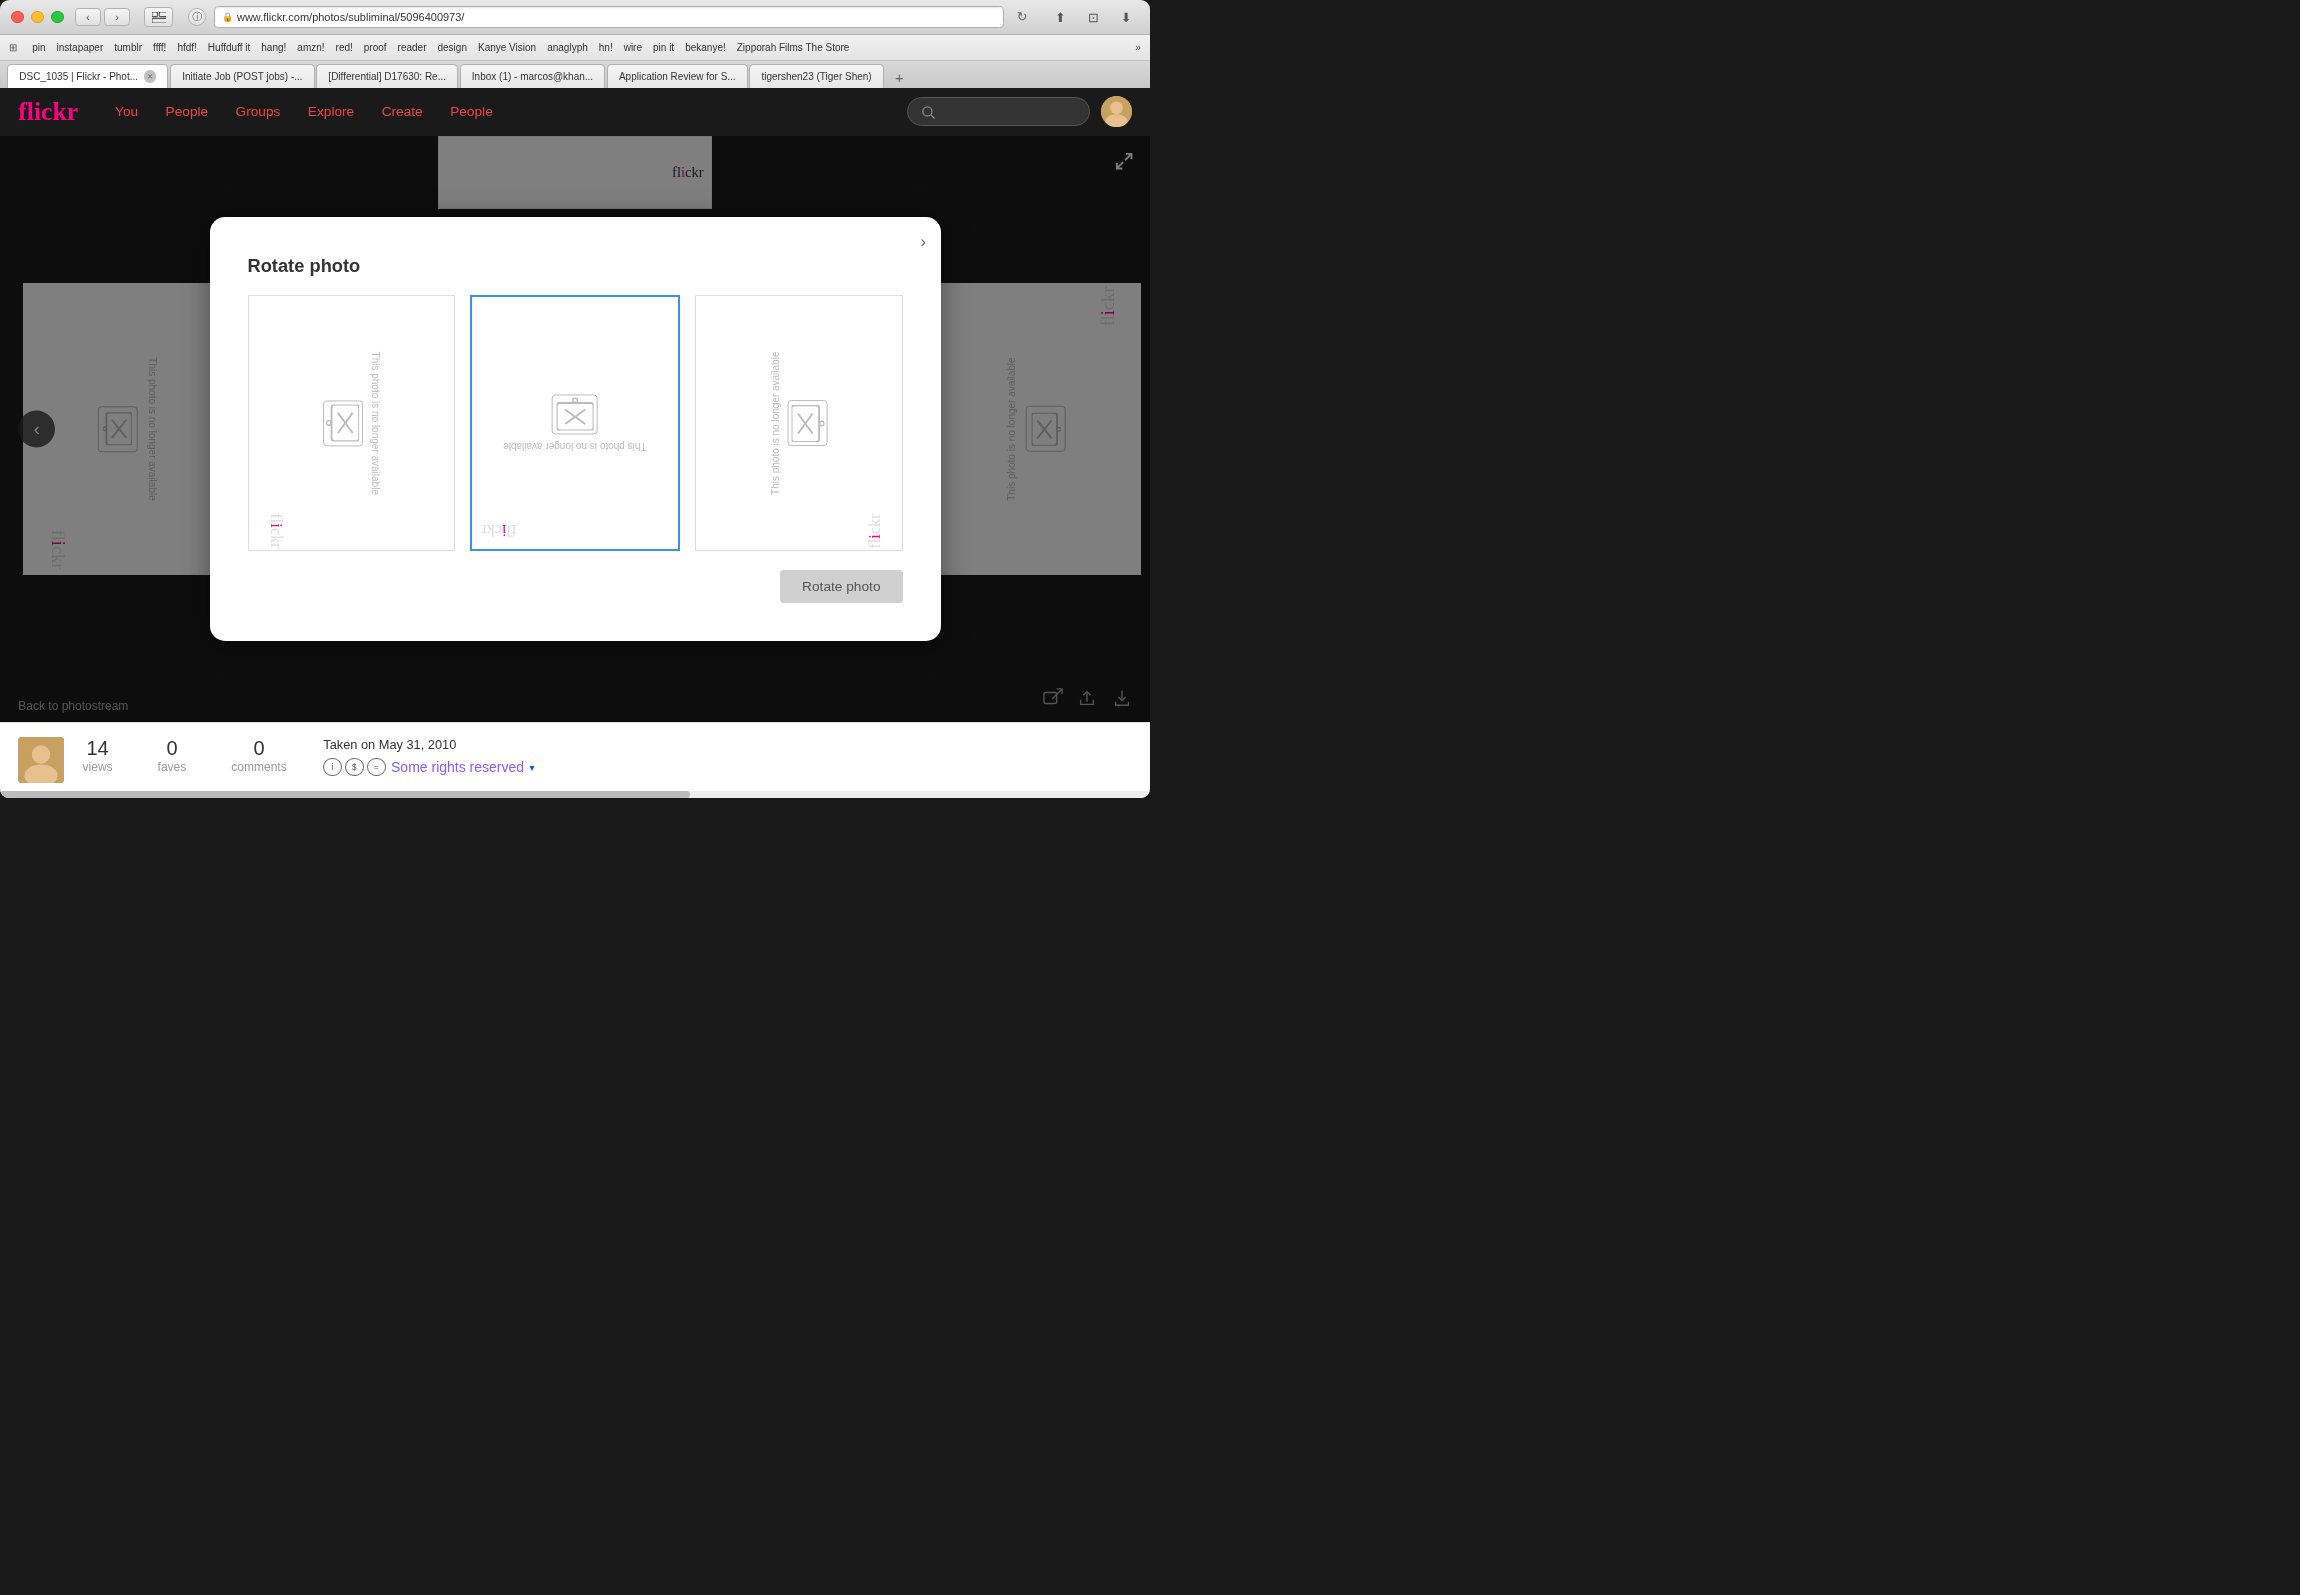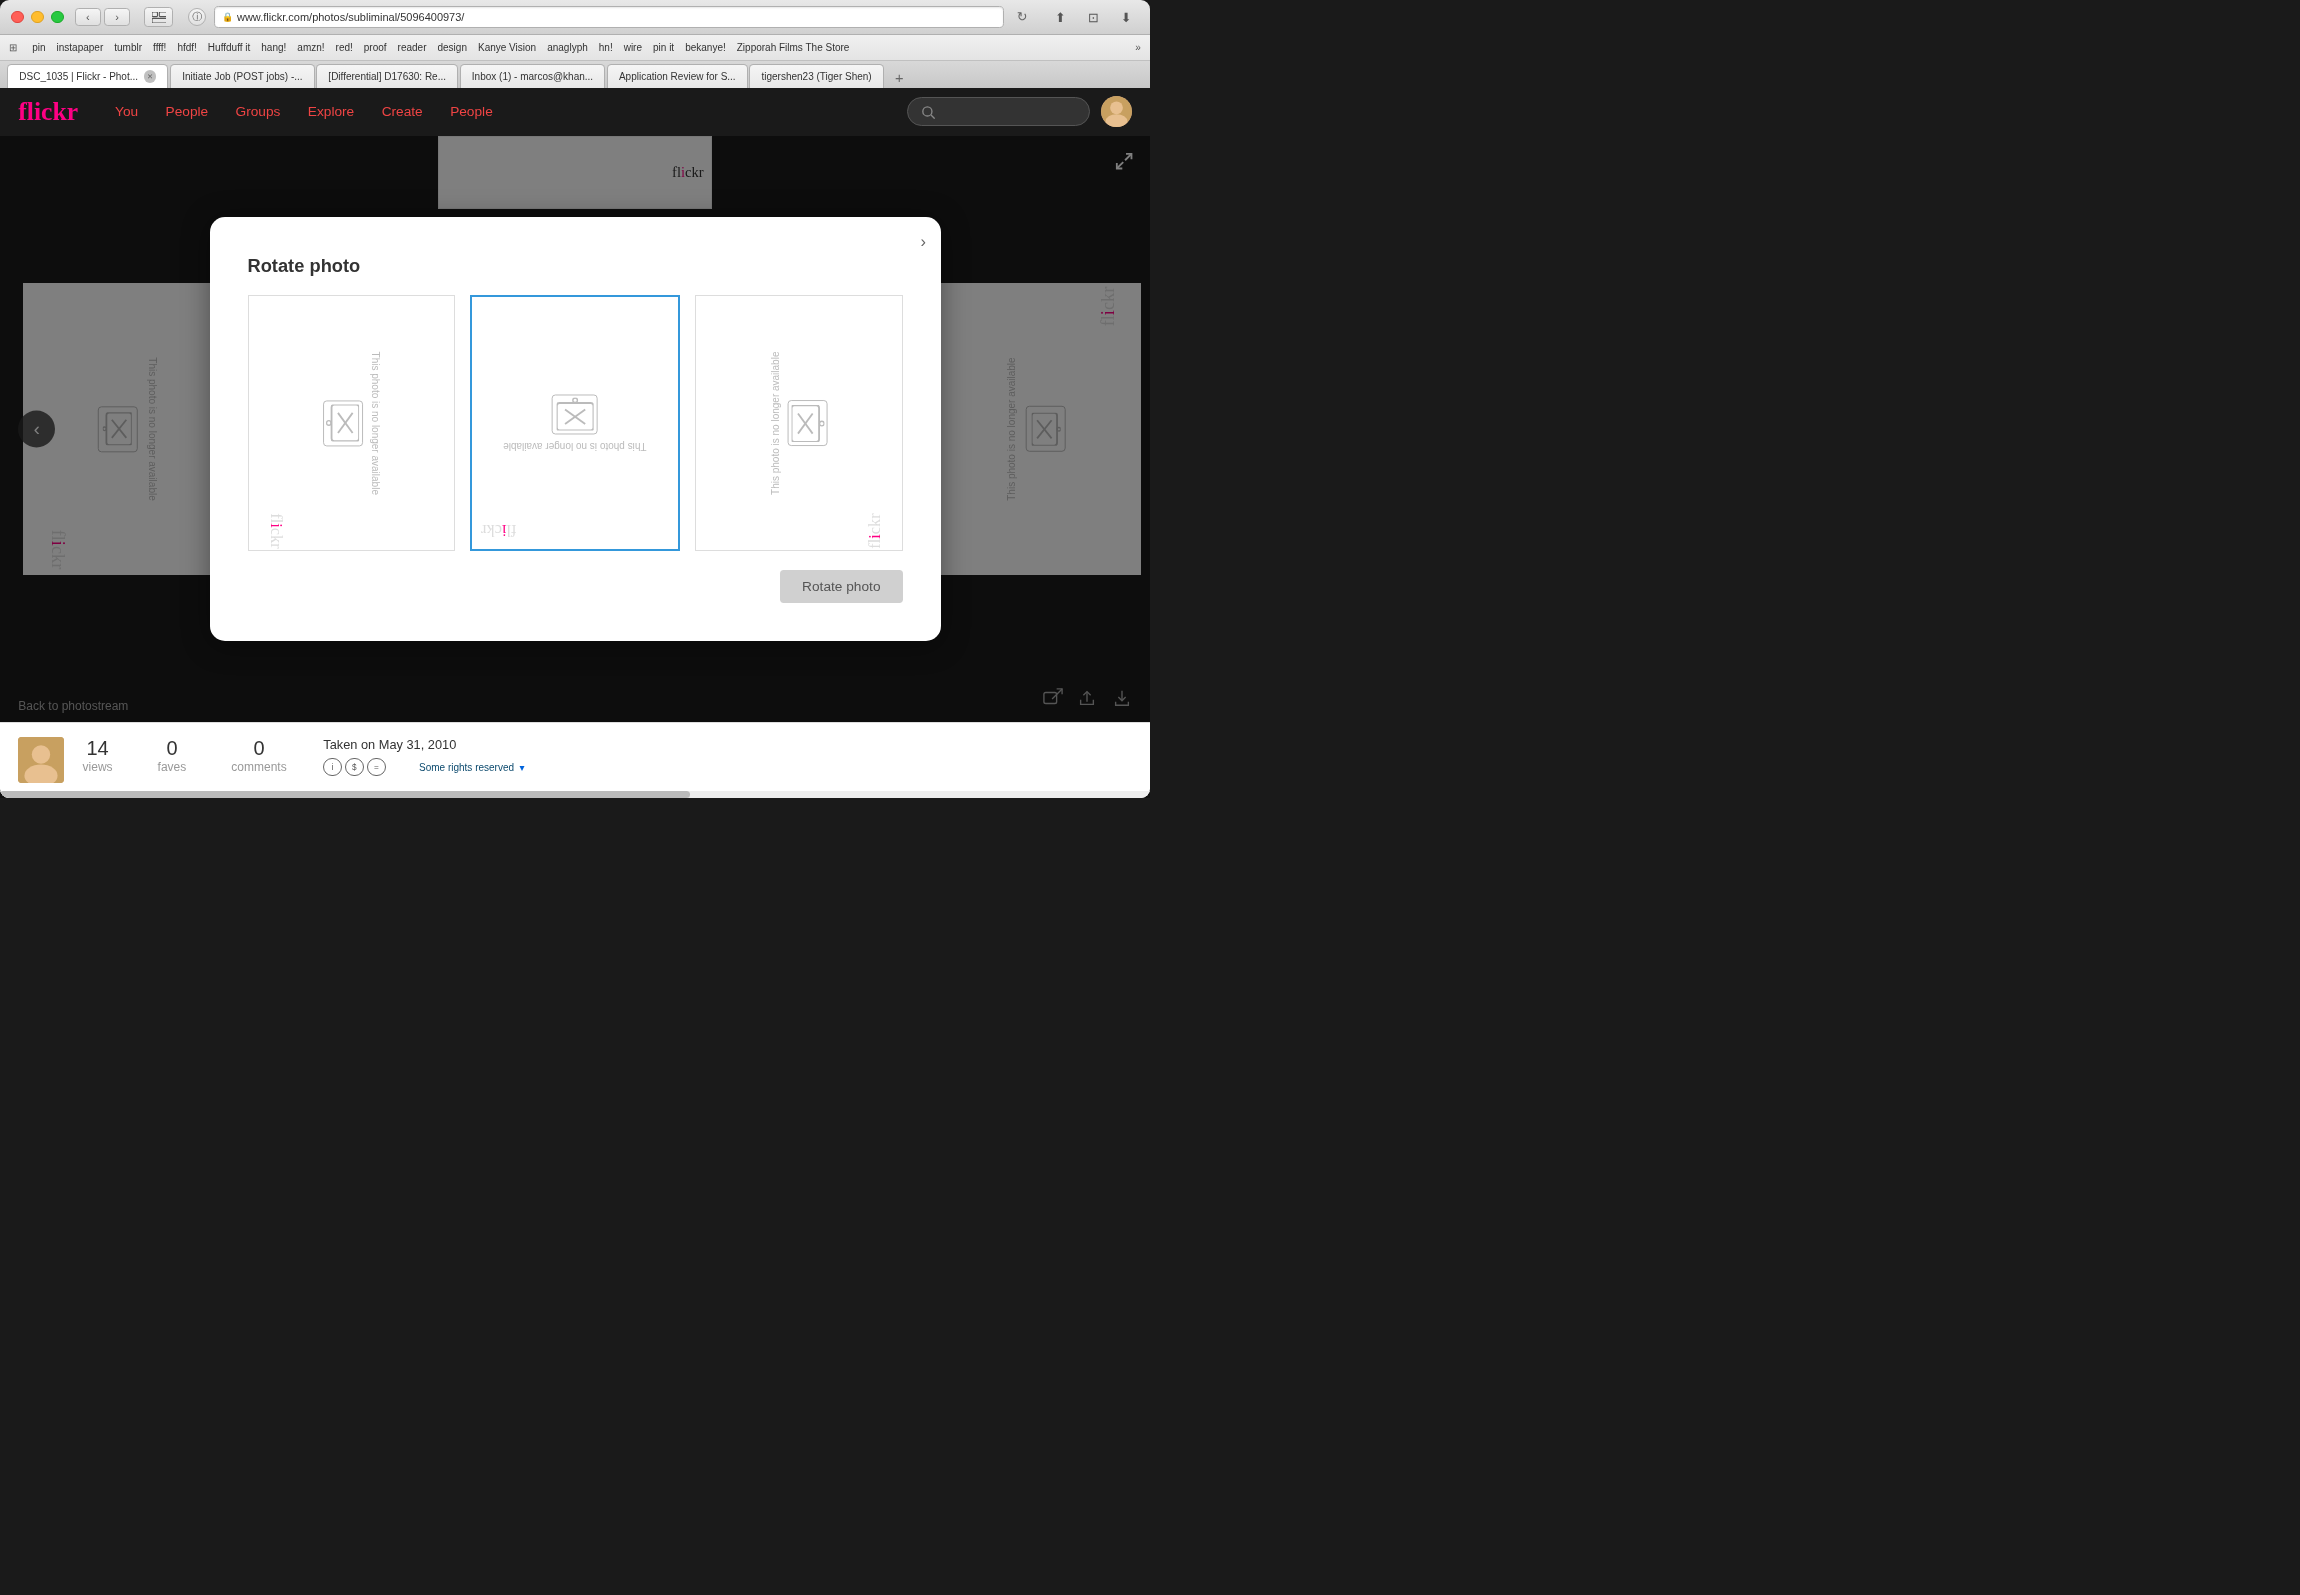--- a/index.html
+++ b/index.html
@@ -579,25 +579,24 @@
       border: 1.4px solid #666;
       border-radius: 50%;
       display: flex;
       align-items: center;
       justify-content: center;
       font-size: 8.2px;
       color: #555;
     }
 
     .license-text {
-      font-size: 10px;
-      color: #0c4a6e;
+      font-size: 14px;
+      color: #8b5cf6;
       text-decoration: none;
       cursor: pointer;
-      margin-left: 28px;
     }
 
     .license-chevron {
       color: #0063dc;
       font-size: 10px;
     }
 
     
     .flickr-banner {
       position: absolute;

